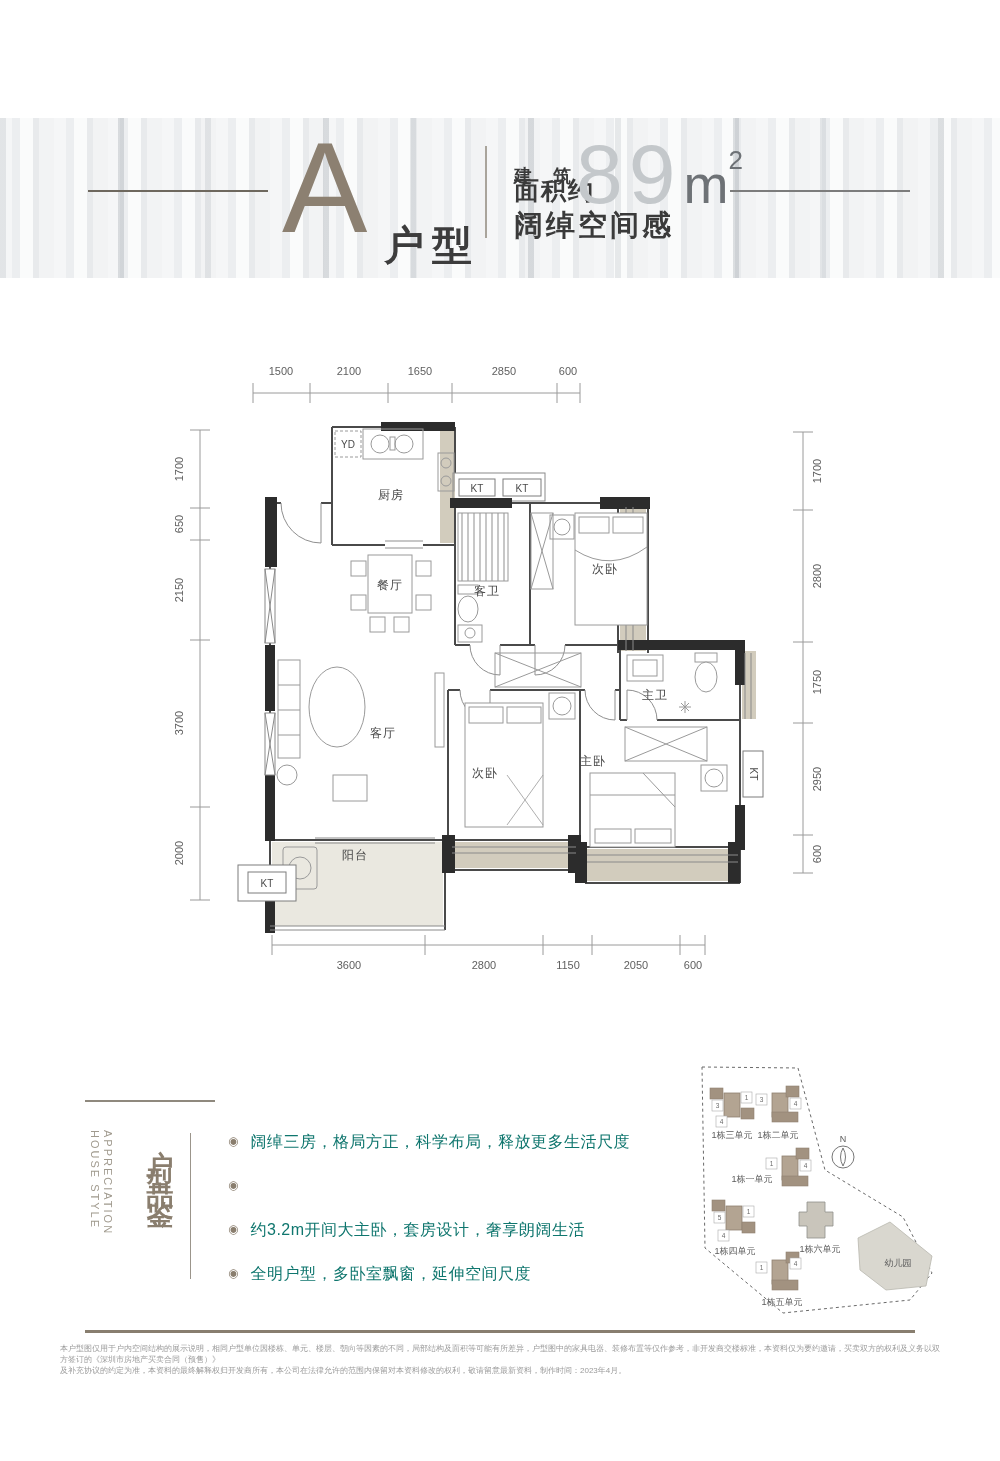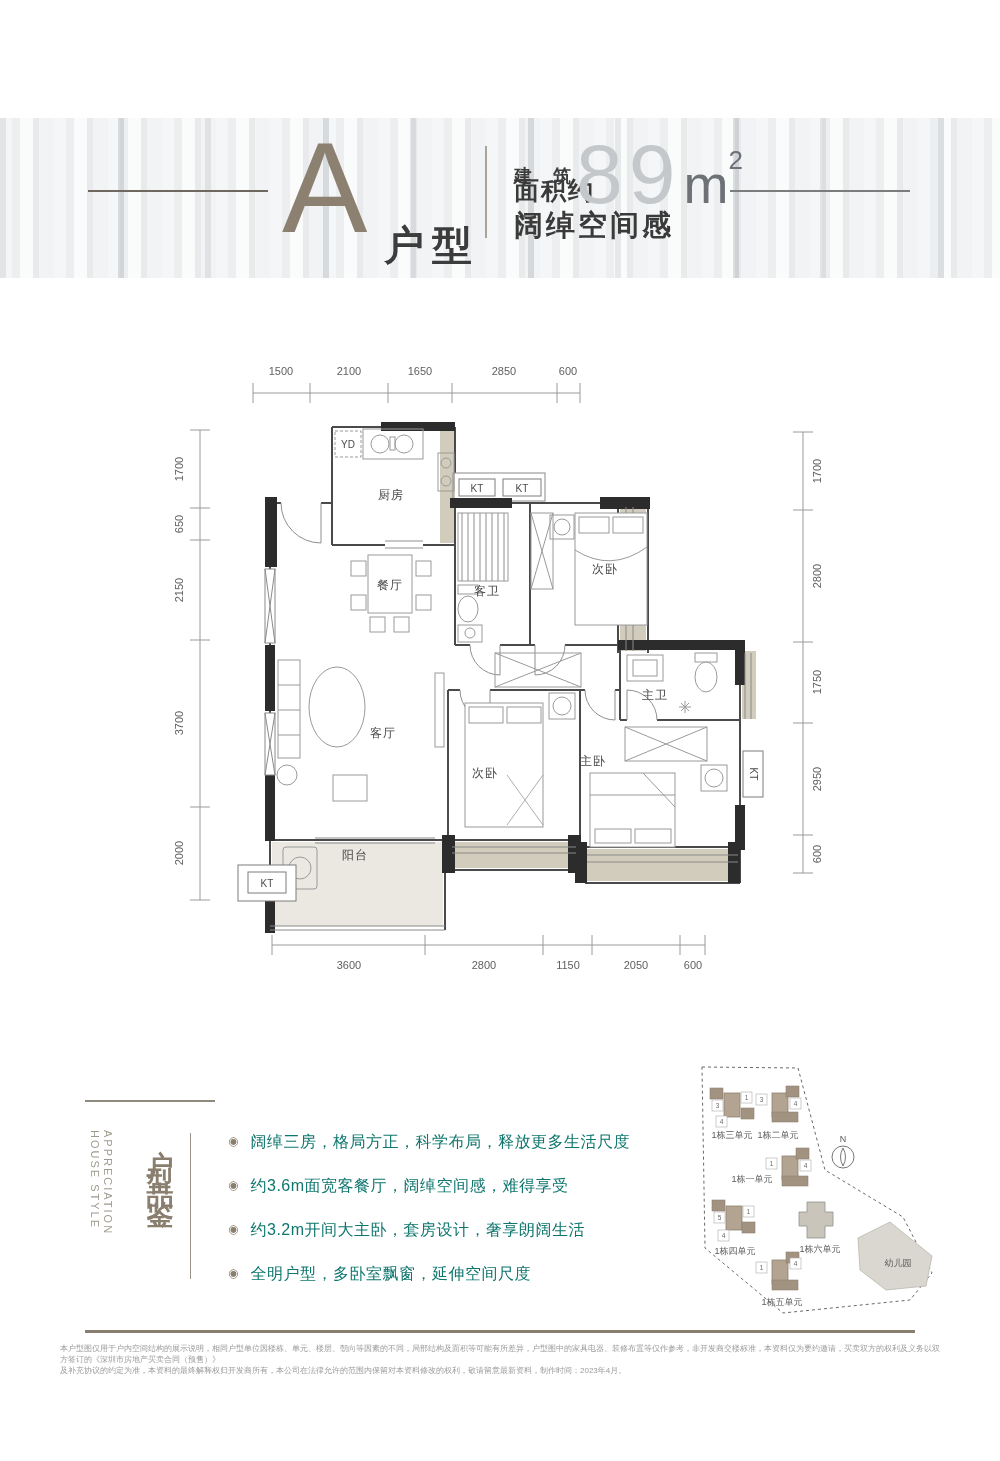--- a/index.html
+++ b/index.html
@@ -327,21 +327,20 @@
   </div>
   <div class="feat-cn">户型品鉴</div>
   <div class="feat-divider"></div>
   <div class="feat-list">
     <div class="feat-item">
       <span class="feat-bullet">◉</span>
       <span class="feat-text">阔绰三房，格局方正，科学布局，释放更多生活尺度</span>
     </div>
     <div class="feat-item">
       <span class="feat-bullet">◉</span>
-      <span class="feat-text">约3.6m面宽客餐厅，阔绰空间感，难得享受</span>
     </div>
     <div class="feat-item">
       <span class="feat-bullet">◉</span>
       <span class="feat-text">约3.2m开间大主卧，套房设计，奢享朗阔生活</span>
     </div>
     <div class="feat-item">
       <span class="feat-bullet">◉</span>
       <span class="feat-text">全明户型，多卧室飘窗，延伸空间尺度</span>
     </div>
   </div>

